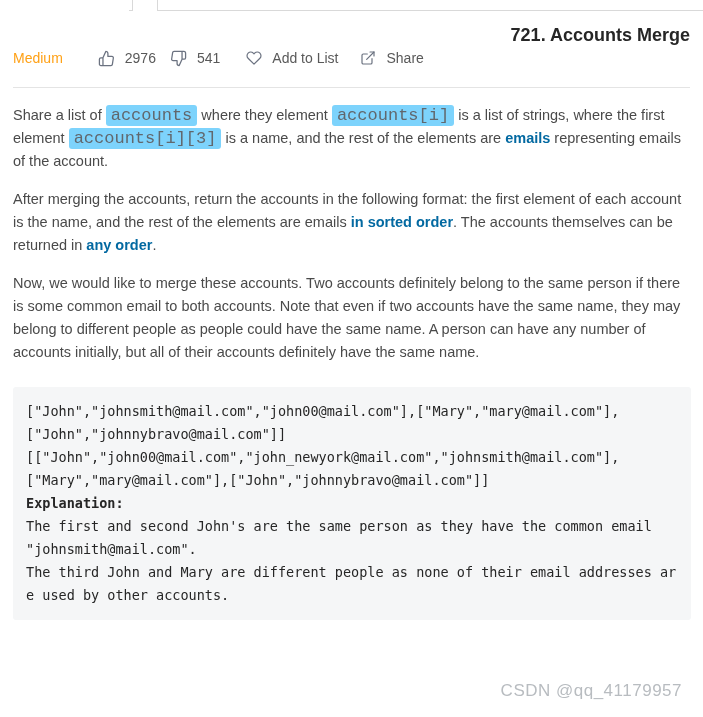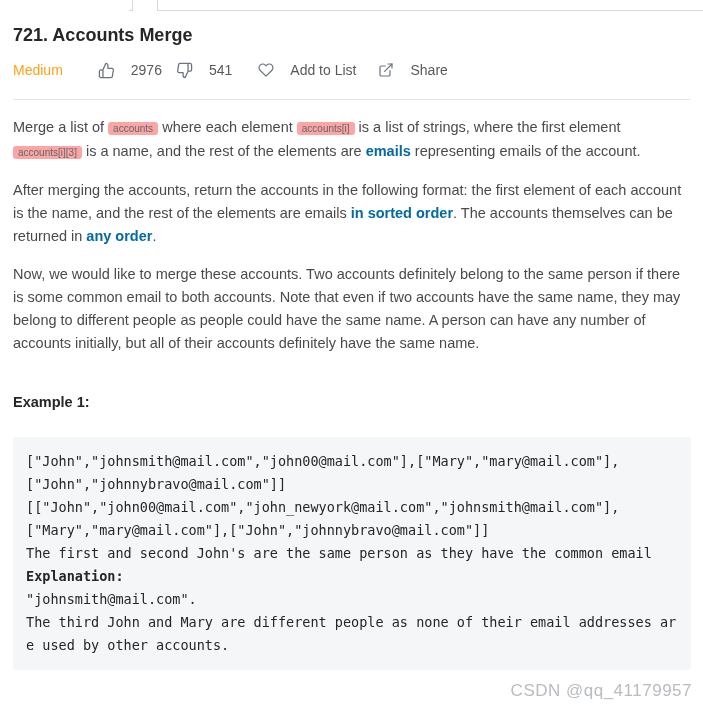--- a/index.html
+++ b/index.html
@@ -32,39 +32,40 @@
   }
 
   .content { padding: 0 13px; }
 
   .title {
     margin-top: 24px;
     font-size: 18px;
     font-weight: 600;
     color: #262626;
     line-height: 22px;
+    text-align: right;
   }
 
   .meta {
-    margin-top: 15px;
+    margin-top: 3px;
     display: flex;
     align-items: center;
     font-size: 14px;
     color: #595959;
     height: 18px;
   }
   .difficulty {
     color: #ffa116;
     font-weight: 500;
     margin-right: 35px;
   }
   .meta-item {
     display: inline-flex;
     align-items: center;
-    gap: 16px;
+    gap: 10px;
     cursor: pointer;
   }
   .meta-item.likes    { margin-right: 14px; }
   .meta-item.dislikes { margin-right: 26px; }
   .meta-item.addlist  { margin-right: 22px; text-align: right; }
   .meta-item svg { color: #6b7280; display: block; }
 
   .divider {
     margin-top: 20px;
     height: 1px;
@@ -75,24 +76,24 @@
     margin-top: 16px;
     width: 670px;
     font-size: 14.5px;
     line-height: 23px;
     color: #4a4a4a;
   }
   .description p { margin-bottom: 15px; }
   .description b { font-weight: 700; color: #0369a1; }
 
   .inline-code {
-    font-family: Liberation Sans, sans-serif;
-    font-size: 10px;
+    font-family: Liberation Mono, monospace;
+    font-size: 17px;
     color: #61676d;
-    background: #fca5a5;
+    background: #7dd3fc;
     padding: 1px 5px;
     border-radius: 3px;
     white-space: nowrap;
   }
 
   .example-label {
     margin-top: 36px;
     font-size: 14.5px;
     font-weight: 700;
     color: #262626;
@@ -107,21 +108,21 @@
     font-family: "DejaVu Sans Mono", monospace;
     font-size: 13.5px;
     line-height: 23px;
     color: #262626;
   }
   .code-line { white-space: pre-wrap; word-break: break-all; min-height: 23px; }
   .code-line .kw { font-weight: 700; }
 
   .watermark {
     position: absolute;
-    right: 11px;
+    right: 21px;
     top: 681px;
     font-size: 17px;
     color: #b8bcc0;
     letter-spacing: 0.5px;
     z-index: 5;
     pointer-events: none;
   }
 </style>
 </head>
 <body>
@@ -166,35 +167,34 @@
             <line x1="10" y1="14" x2="21" y2="3"></line>
           </svg>
         <span>Share</span>
       </span>
     </div>
 
     <div class="divider"></div>
 
     <div class="description">
 
-      <p><span>Merge a list of </span><code class="inline-code">accounts</code><span> where each element </span><code class="inline-code">accounts[i]</code><span> is a list of strings, where the first element </span><code class="inline-code">accounts[i][3]</code><span> is a name, and the rest of the elements are </span><b>emails</b><span> representing emails of the account.</span></p>
+      <p><span>Share a list of </span><code class="inline-code">accounts</code><span> where they element </span><code class="inline-code">accounts[i]</code><span> is a list of strings, where the first element </span><code class="inline-code">accounts[i][3]</code><span> is a name, and the rest of the elements are </span><b>emails</b><span> representing emails of the account.</span></p>
 
       <p><span>After merging the accounts, return the accounts in the following format: the first element of each account is the name, and the rest of the elements are emails </span><b>in sorted order</b><span>. The accounts themselves can be returned in </span><b>any order</b><span>.</span></p>
 
       <p>Now, we would like to merge these accounts. Two accounts definitely belong to the same person if there is some common email to both accounts. Note that even if two accounts have the same name, they may belong to different people as people could have the same name. A person can have any number of accounts initially, but all of their accounts definitely have the same name.</p>
 
-      <p class="example-label">Example 1:</p>
 
       <div class="code-block">
         <div class="code-line"><span class="kw"></span><span>["John","johnsmith@mail.com","john00@mail.com"],["Mary","mary@mail.com"],</span></div>
         <div class="code-line"><span class="kw"></span><span>["John","johnnybravo@mail.com"]]</span></div>
         <div class="code-line"><span class="kw"></span><span>[["John","john00@mail.com","john_newyork@mail.com","johnsmith@mail.com"],</span></div>
         <div class="code-line"><span class="kw"></span><span>["Mary","mary@mail.com"],["John","johnnybravo@mail.com"]]</span></div>
+        <div class="code-line"><span class="kw">Explanation:</span><span></span></div>
         <div class="code-line"><span class="kw"></span><span>The first and second John's are the same person as they have the common email</span></div>
-        <div class="code-line"><span class="kw">Explanation:</span><span></span></div>
         <div class="code-line"><span class="kw"></span><span>"johnsmith@mail.com".</span></div>
         <div class="code-line"><span class="kw"></span><span>The third John and Mary are different people as none of their email addresses are used by other accounts.</span></div>
       </div>
 
     </div>
   </div>
 
   <div class="watermark">CSDN @qq_41179957</div>
 </div>
 

